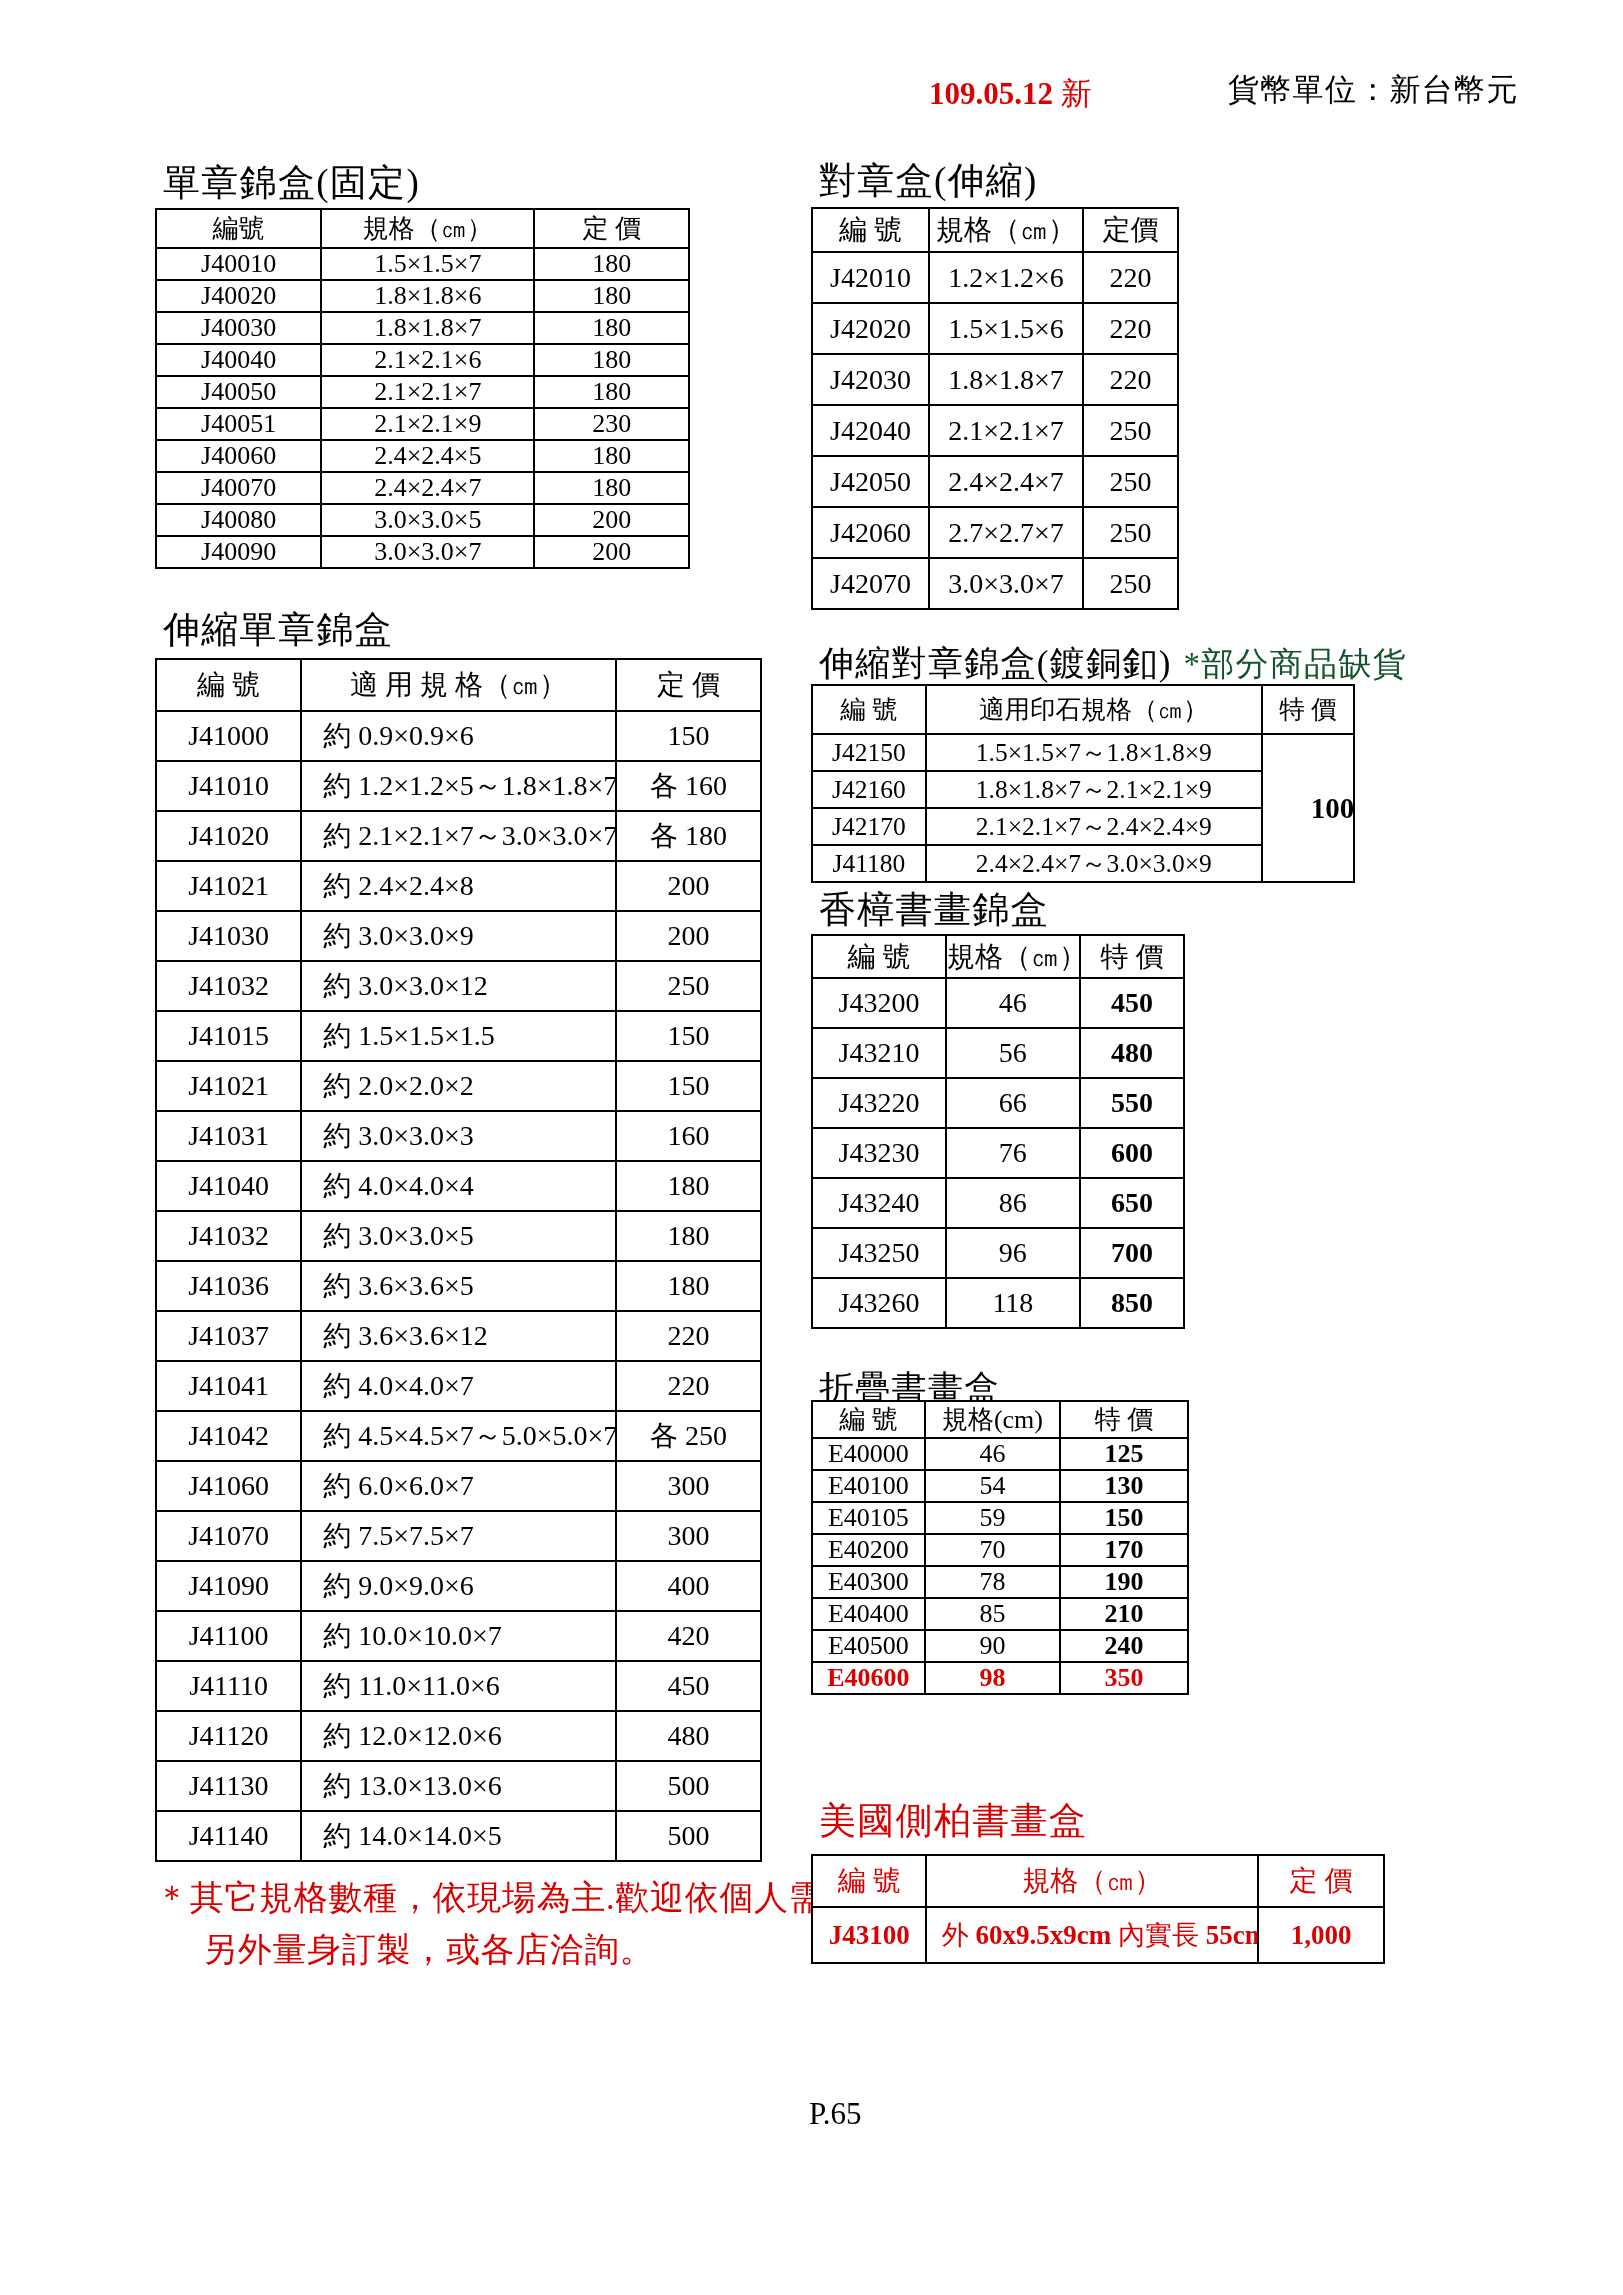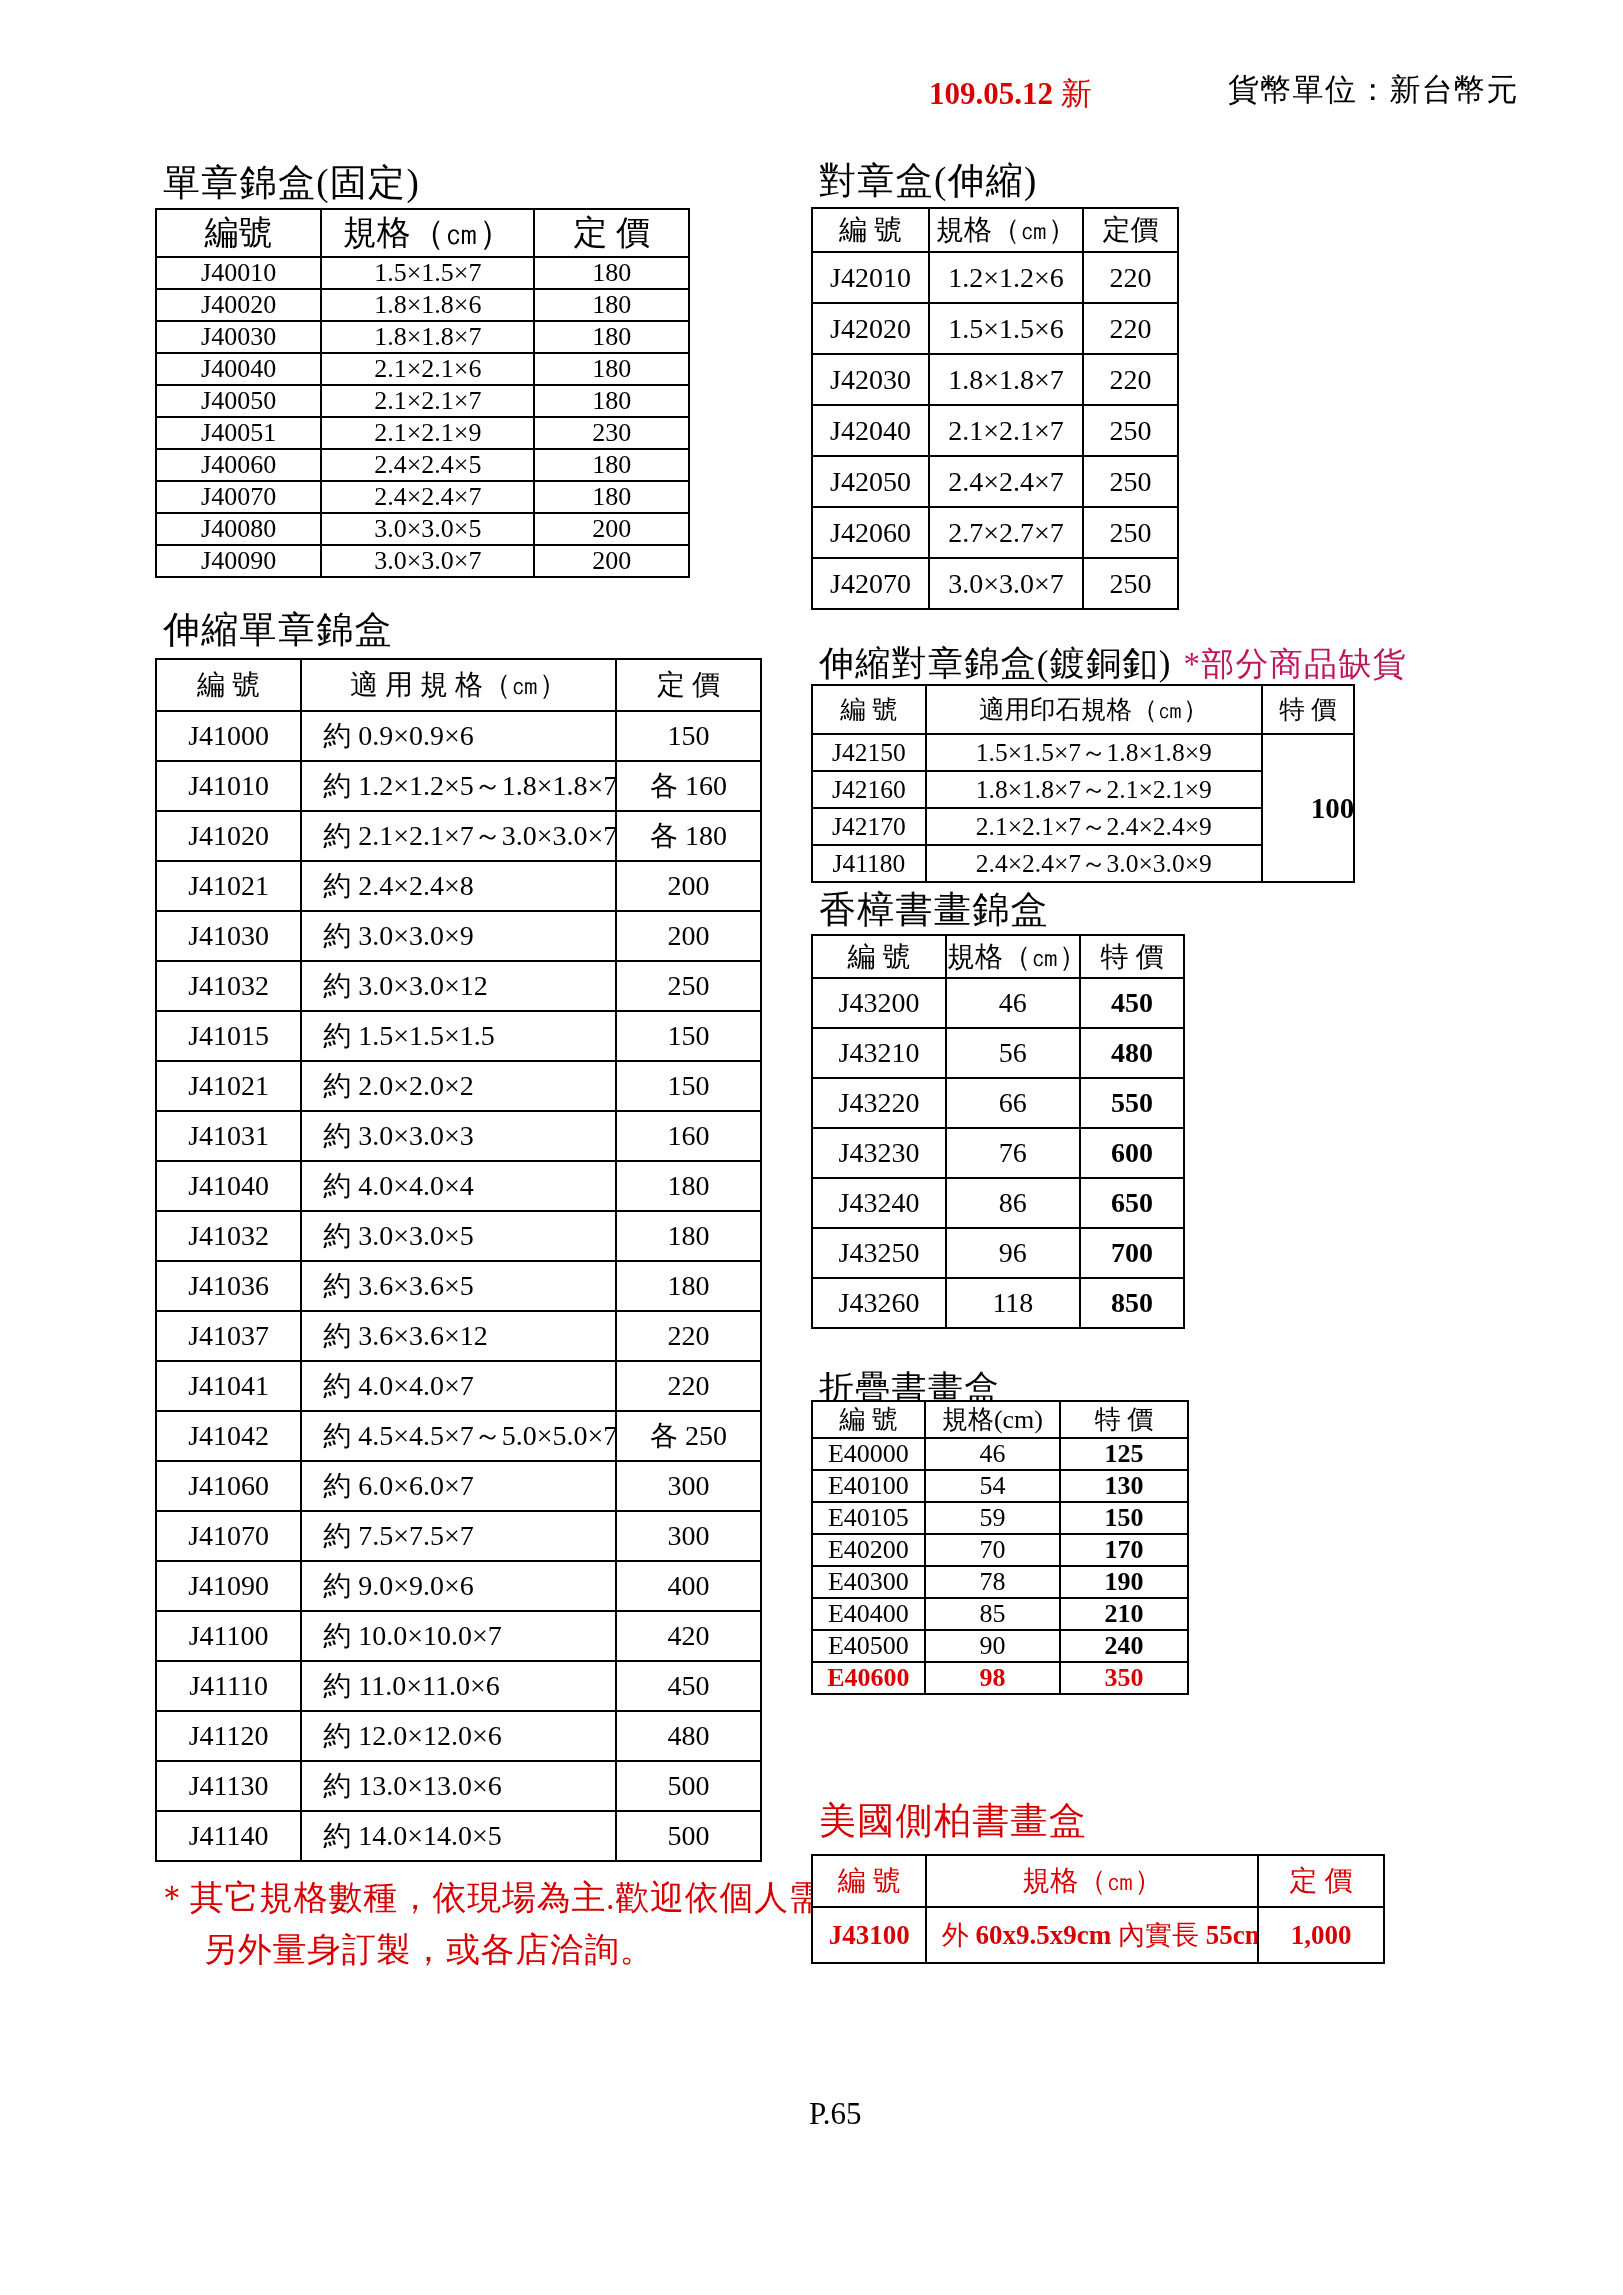--- a/index.html
+++ b/index.html
@@ -13,28 +13,28 @@
   }
   .abs{position:absolute;}
   .tbl-title{
     margin:8px;font-weight:normal;font-size:37px;letter-spacing:1.3px;
     white-space:nowrap;line-height:1.15;
   }
   .red{color:#d90000;}
   .date-note{font-size:31px;color:#d90000;white-space:nowrap;}
   .date-num{font-weight:bold;}
   .currency-note{font-size:31px;white-space:nowrap;letter-spacing:1.3px;}
-  .red-note{color:#be185d;font-size:33px;margin-left:11.8px;}
+  .red-note{color:#14532d;font-size:33px;margin-left:11.8px;}
   table.price-table{position:absolute;border-collapse:collapse;table-layout:fixed;background:#fff;}
   .price-table th,.price-table td{
     border:2px solid #000;text-align:center;vertical-align:middle;
     padding:0;font-weight:normal;white-space:nowrap;overflow:hidden;
   }
   
-  .t1 th{height:37px;font-size:34px;}
+  .t1 th{height:37px;font-size:26px;}
   .t1 td{height:30px;font-size:26px;}
   
   .t2 th{height:50px;font-size:28px;}
   .t2 td{height:48px;font-size:28px;}
   .t2 td:nth-child(2){text-align:left;padding-left:21px;}
   
   .t3 th{height:42px;font-size:28px;}
   .t3 td{height:49px;font-size:28px;}
   
   .t4 th{height:47px;font-size:25.5px;}

